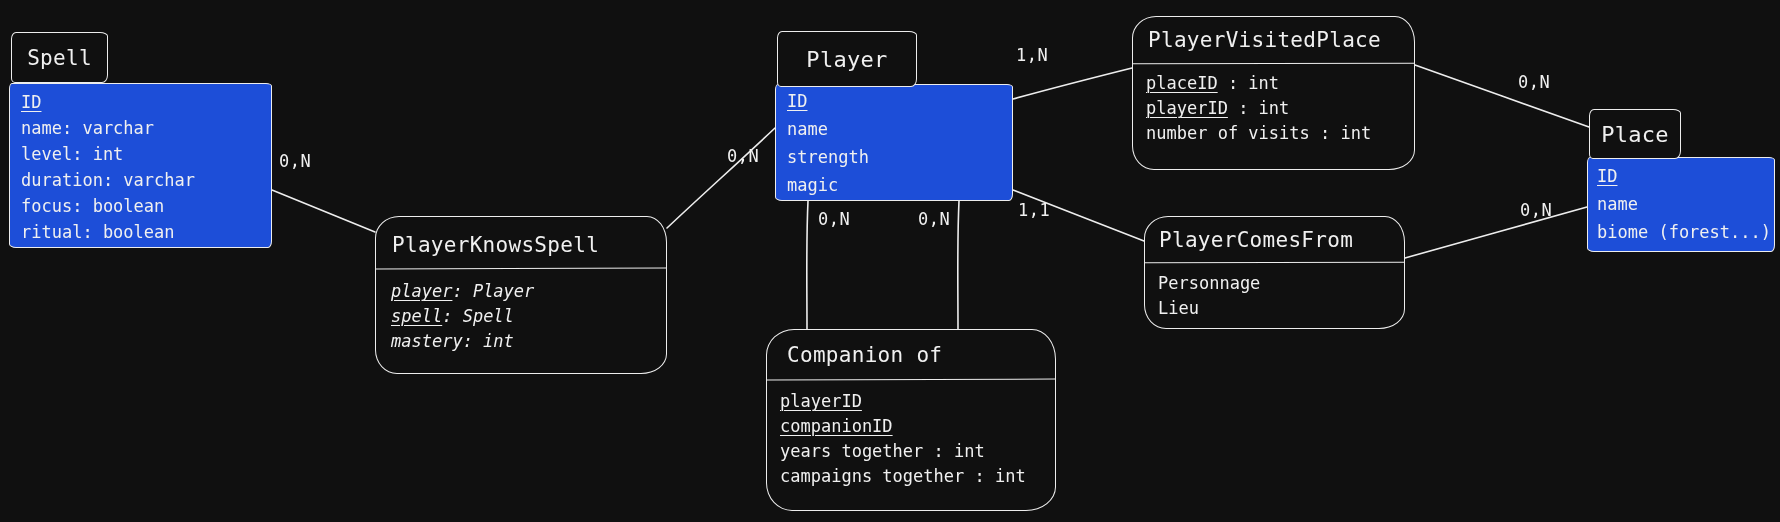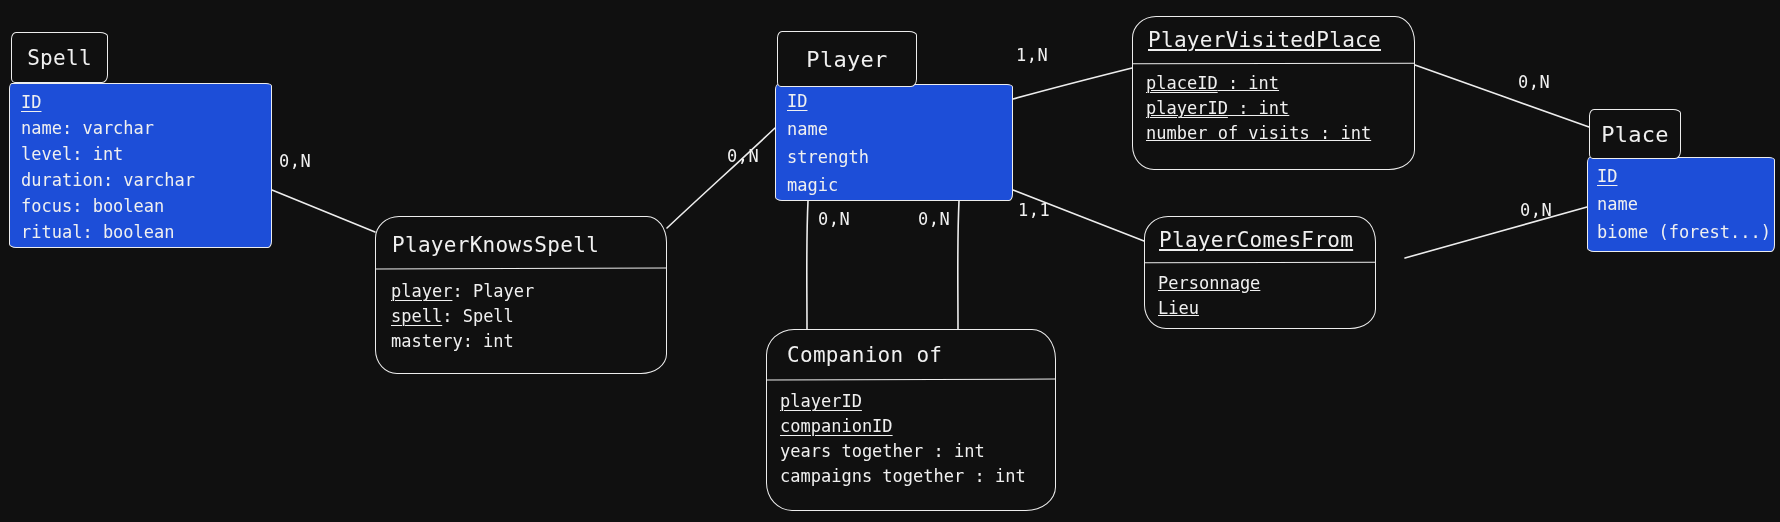--- a/index.html
+++ b/index.html
@@ -67,46 +67,46 @@
   <div class="attr"><span class="u"></span><span>name: varchar</span></div>
   <div class="attr"><span class="u"></span><span>level: int</span></div>
   <div class="attr"><span class="u"></span><span>duration: varchar</span></div>
   <div class="attr"><span class="u"></span><span>focus: boolean</span></div>
   <div class="attr"><span class="u"></span><span>ritual: boolean</span></div>
 </div>
 
 <div class="rel" style="left:375px;top:201px;width:292px;height:158px;margin-top:15px;">
   <div class="title" style="padding:13px 16px 8px;line-height:30px;">PlayerKnowsSpell</div>
   <div class="divider"></div>
-  <div class="rows-25" style="padding:10px 15px;">
+  <div class="rows-25" style="padding:10px 15px;font-style:italic;">
     <div class="attr"><span class="u">player</span><span>: Player</span></div>
     <div class="attr"><span class="u">spell</span><span>: Spell</span></div>
     <div class="attr"><span class="u"></span><span>mastery: int</span></div>
   </div>
 </div>
 
 <div class="tab big" style="left:777px;top:31px;width:140px;height:56px;">Player</div>
 <div class="ebody rows-28" style="left:775px;top:84px;width:238px;height:117px;padding:2px 11px;">
   <div class="attr"><span class="u">ID</span><span></span></div>
   <div class="attr"><span class="u"></span><span>name</span></div>
   <div class="attr"><span class="u"></span><span>strength</span></div>
   <div class="attr"><span class="u"></span><span>magic</span></div>
 </div>
 
-<div class="rel" style="left:1132px;top:16px;width:283px;height:154px;text-decoration:underline;">
+<div class="rel" style="left:1132px;top:16px;width:283px;height:154px;">
   <div class="title" style="padding:8px 15px 8px;line-height:30px;">PlayerVisitedPlace</div>
   <div class="divider"></div>
   <div class="rows-25" style="padding:7px 13px;">
     <div class="attr"><span class="u">placeID</span><span> : int</span></div>
     <div class="attr"><span class="u">playerID</span><span> : int</span></div>
     <div class="attr"><span class="u"></span><span>number of visits : int</span></div>
   </div>
 </div>
 
-<div class="rel" style="left:1144px;top:216px;width:232px;height:113px;text-decoration:underline;">
+<div class="rel" style="left:1144px;top:216px;width:261px;height:113px;">
   <div class="title" style="padding:8px 14px 7px;line-height:30px;">PlayerComesFrom</div>
   <div class="divider"></div>
   <div class="rows-25" style="padding:8px 13px;">
     <div class="attr"><span class="u"></span><span>Personnage</span></div>
     <div class="attr"><span class="u"></span><span>Lieu</span></div>
   </div>
 </div>
 
 <div class="tab big" style="left:1589px;top:109px;width:92px;height:50px;">Place</div>
 <div class="ebody rows-28" style="left:1587px;top:157px;width:188px;height:95px;padding:4px 4px 4px 9px;">

